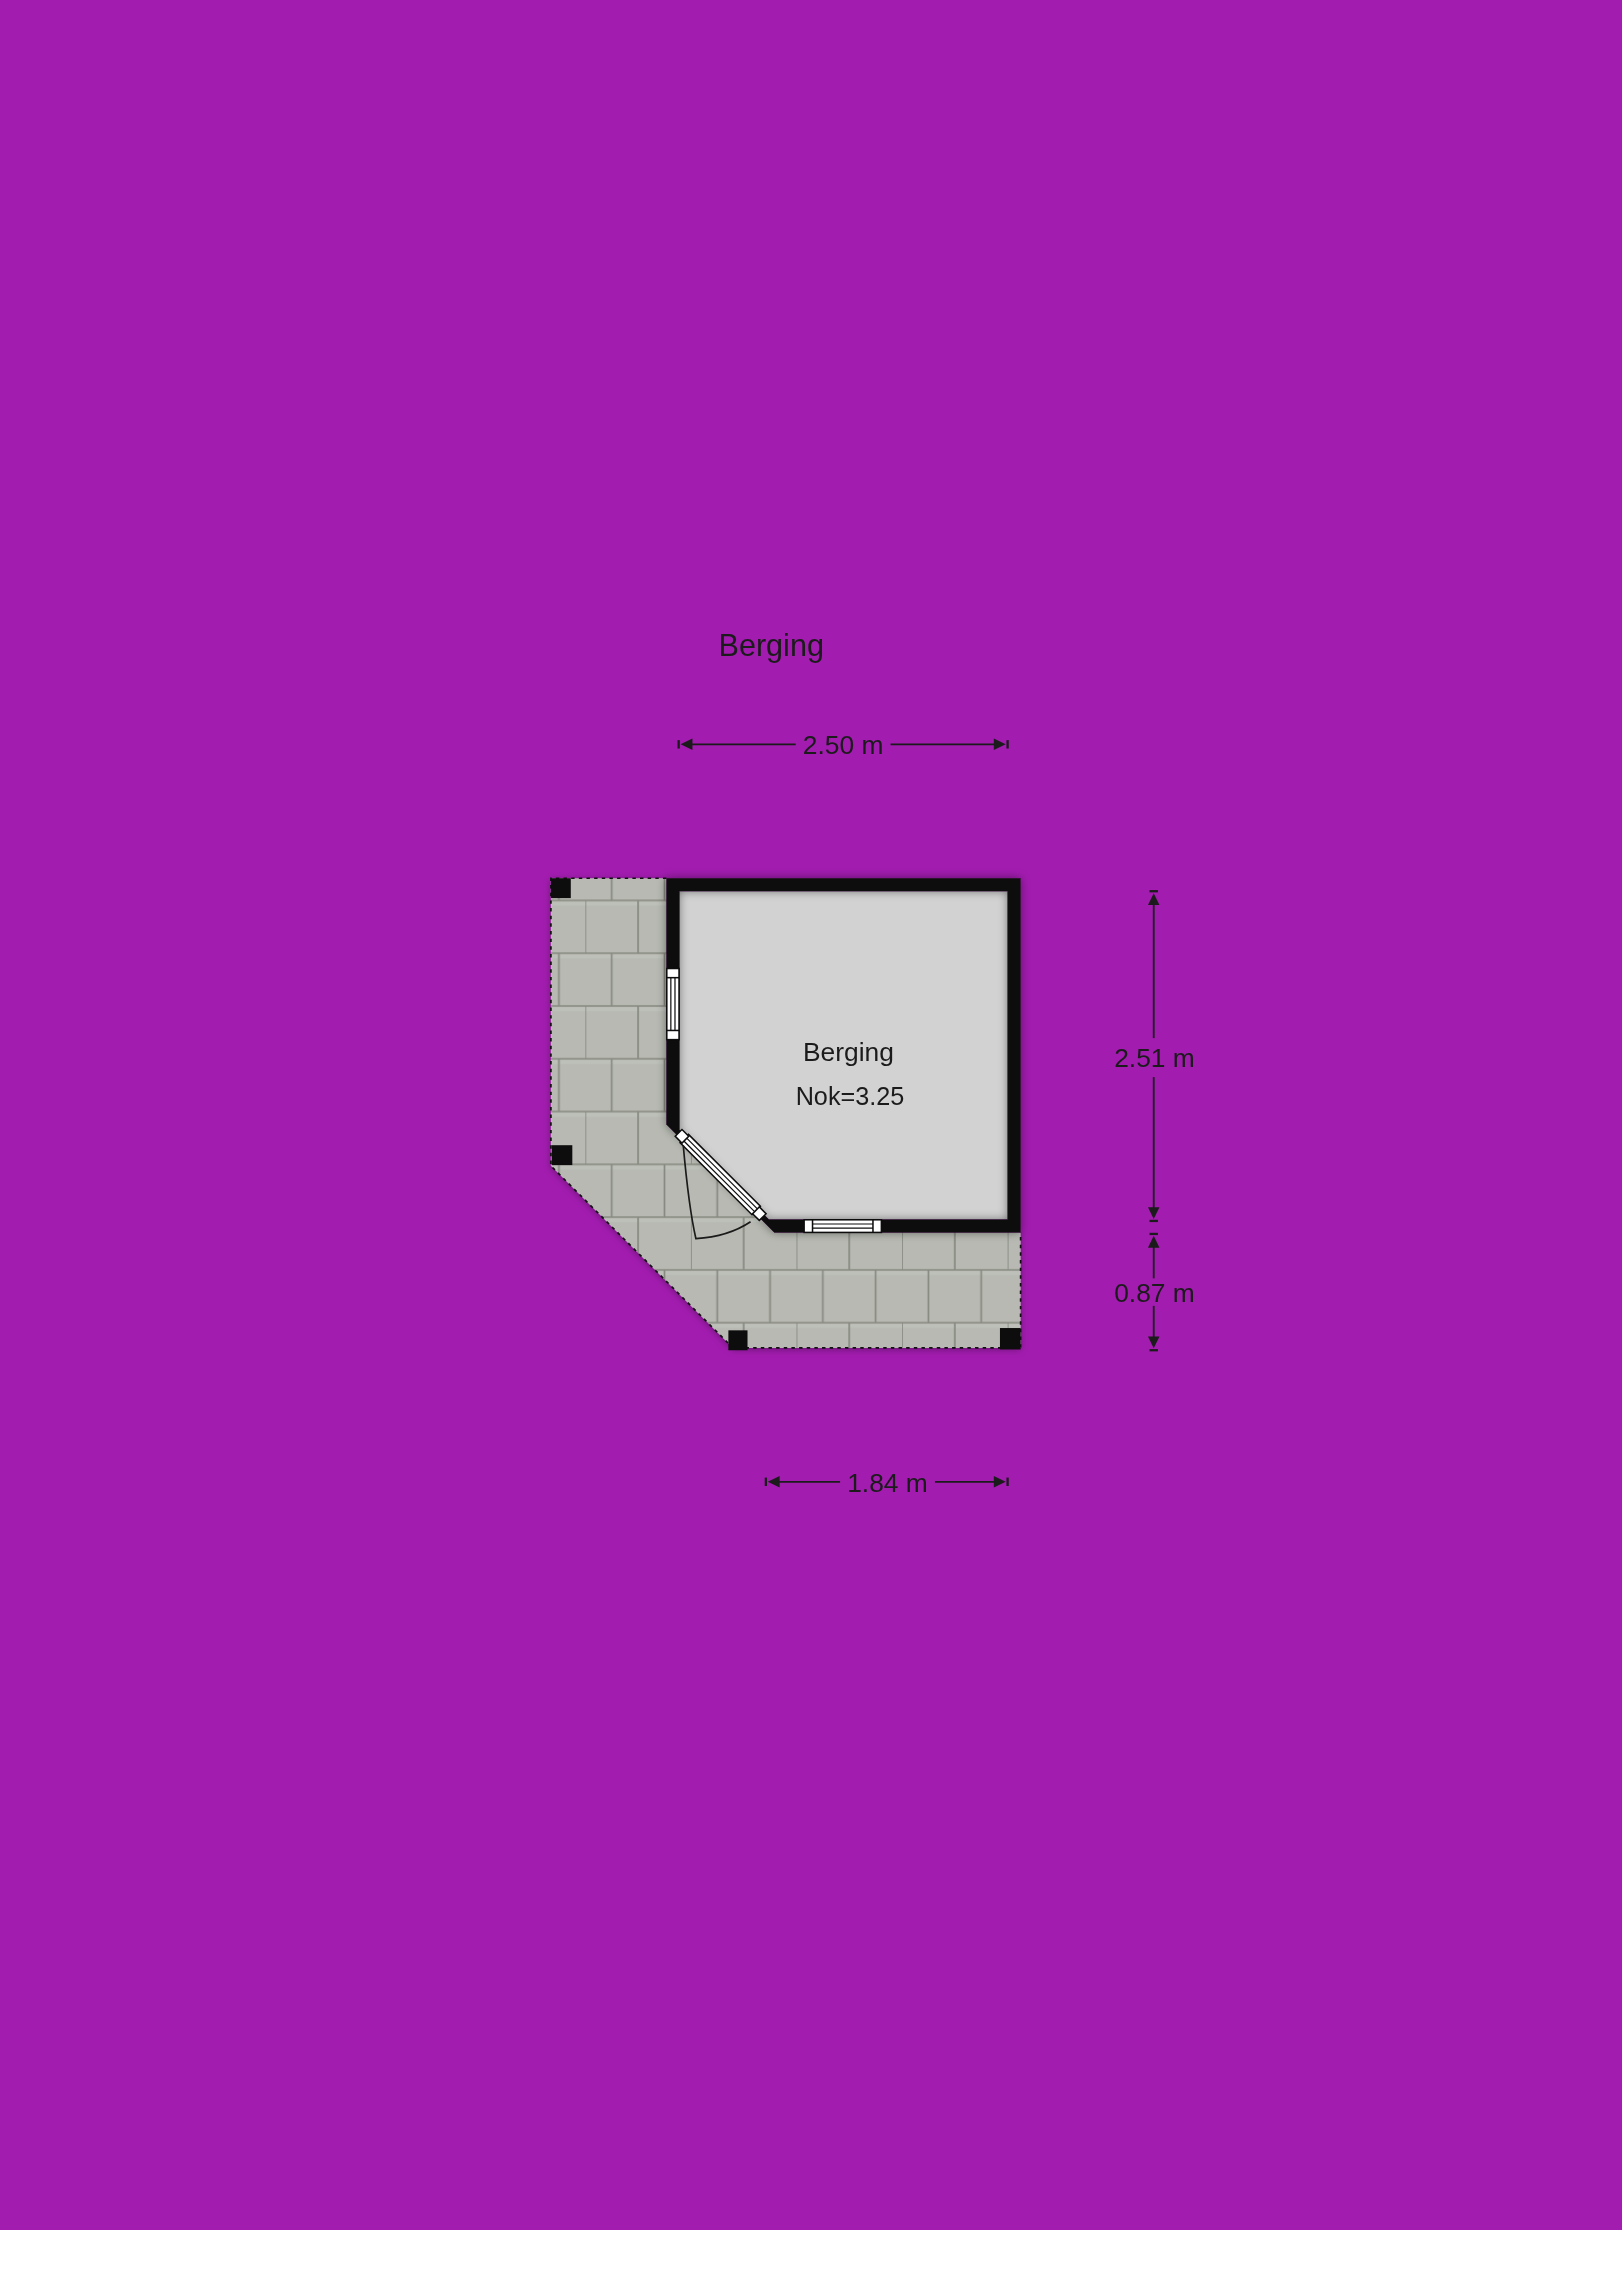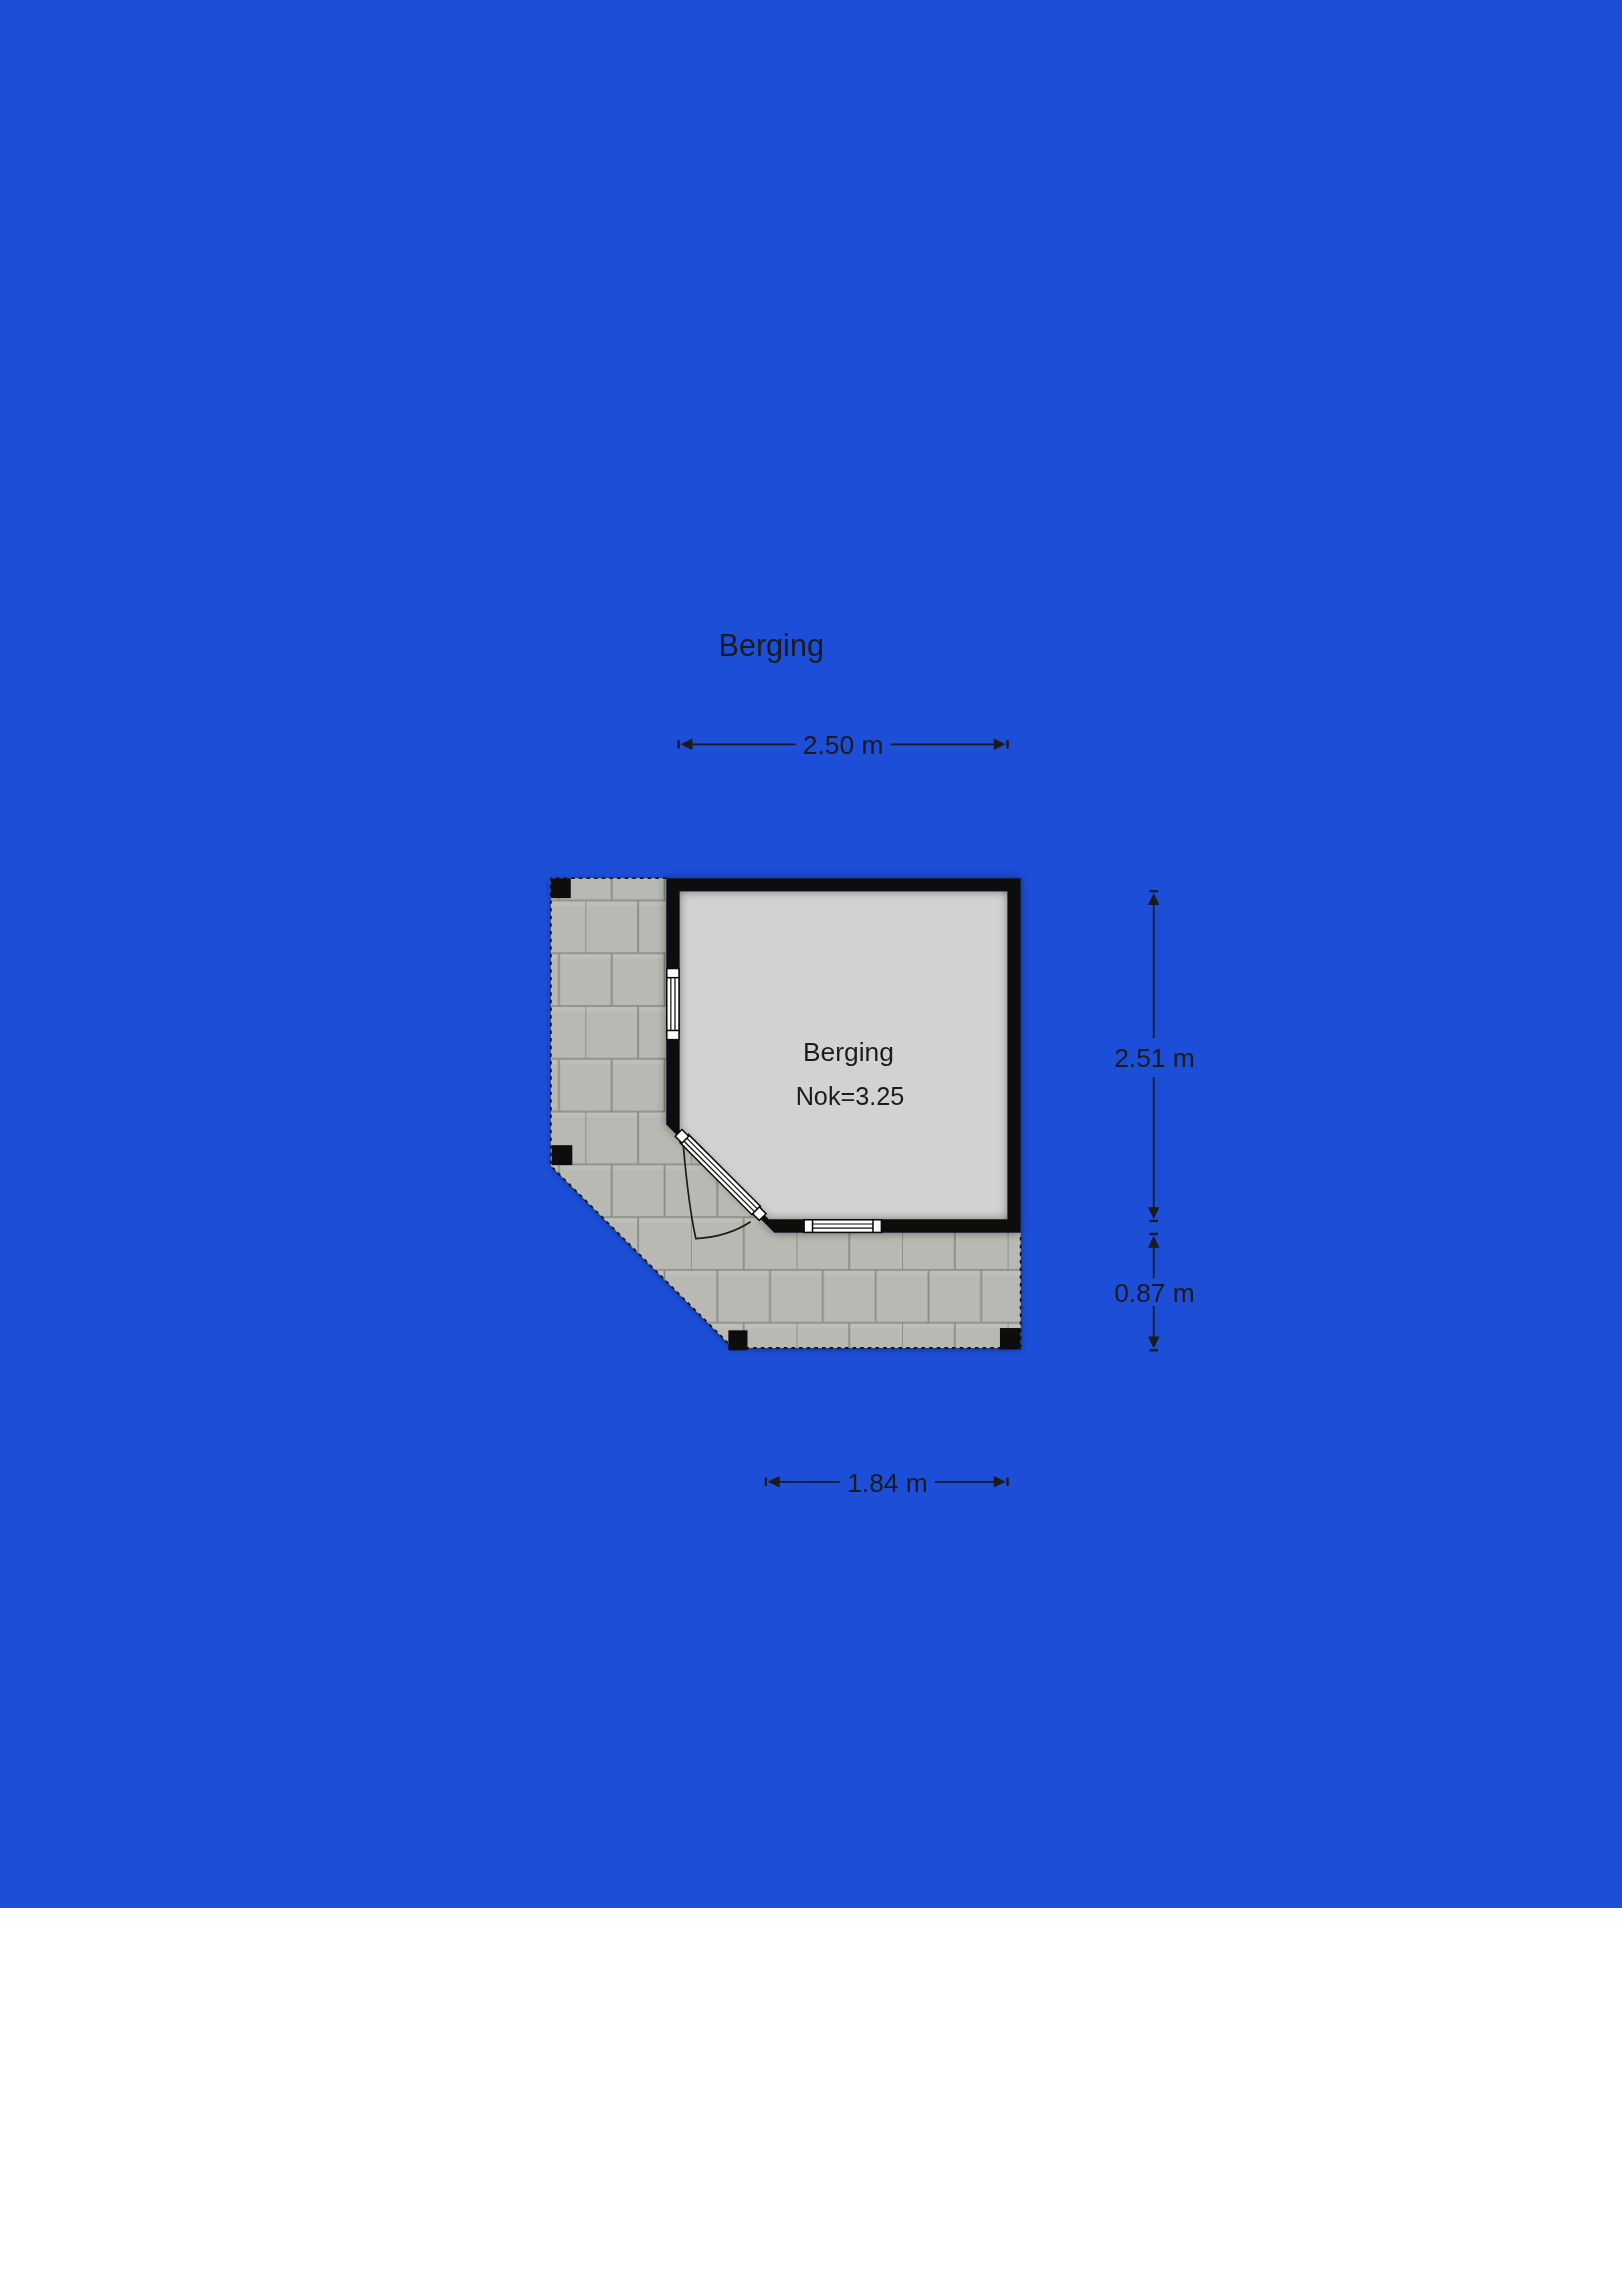--- a/index.html
+++ b/index.html
@@ -1,16 +1,16 @@
 <!DOCTYPE html>
 <html style="font-size:12.2px"><head>
 <meta charset="utf-8">
 <style>
   html,body{margin:0;padding:0;background:#ffffff;}
-  .page{width:1622px;height:1908px;position:relative;background:#1d4ed8;}
+  .page{width:1622px;height:2230px;position:relative;background:#a21caf;}
   text{font-family:"Liberation Sans",sans-serif;fill:#1b1b1b;}
 </style>
 </head>
 <body>
 <div class="page">
 <svg width="1622" height="2295" viewBox="0 0 2120 3000" xmlns="http://www.w3.org/2000/svg">
 <defs>
   <pattern id="tiles" patternUnits="userSpaceOnUse" width="138" height="138" patternTransform="translate(765,1177)">
     <rect x="0" y="0" width="138" height="138" fill="#b7b9b2"></rect>
     <rect x="0" y="1.8" width="138" height="5" fill="#c6c8c1" opacity="0.45"></rect>

